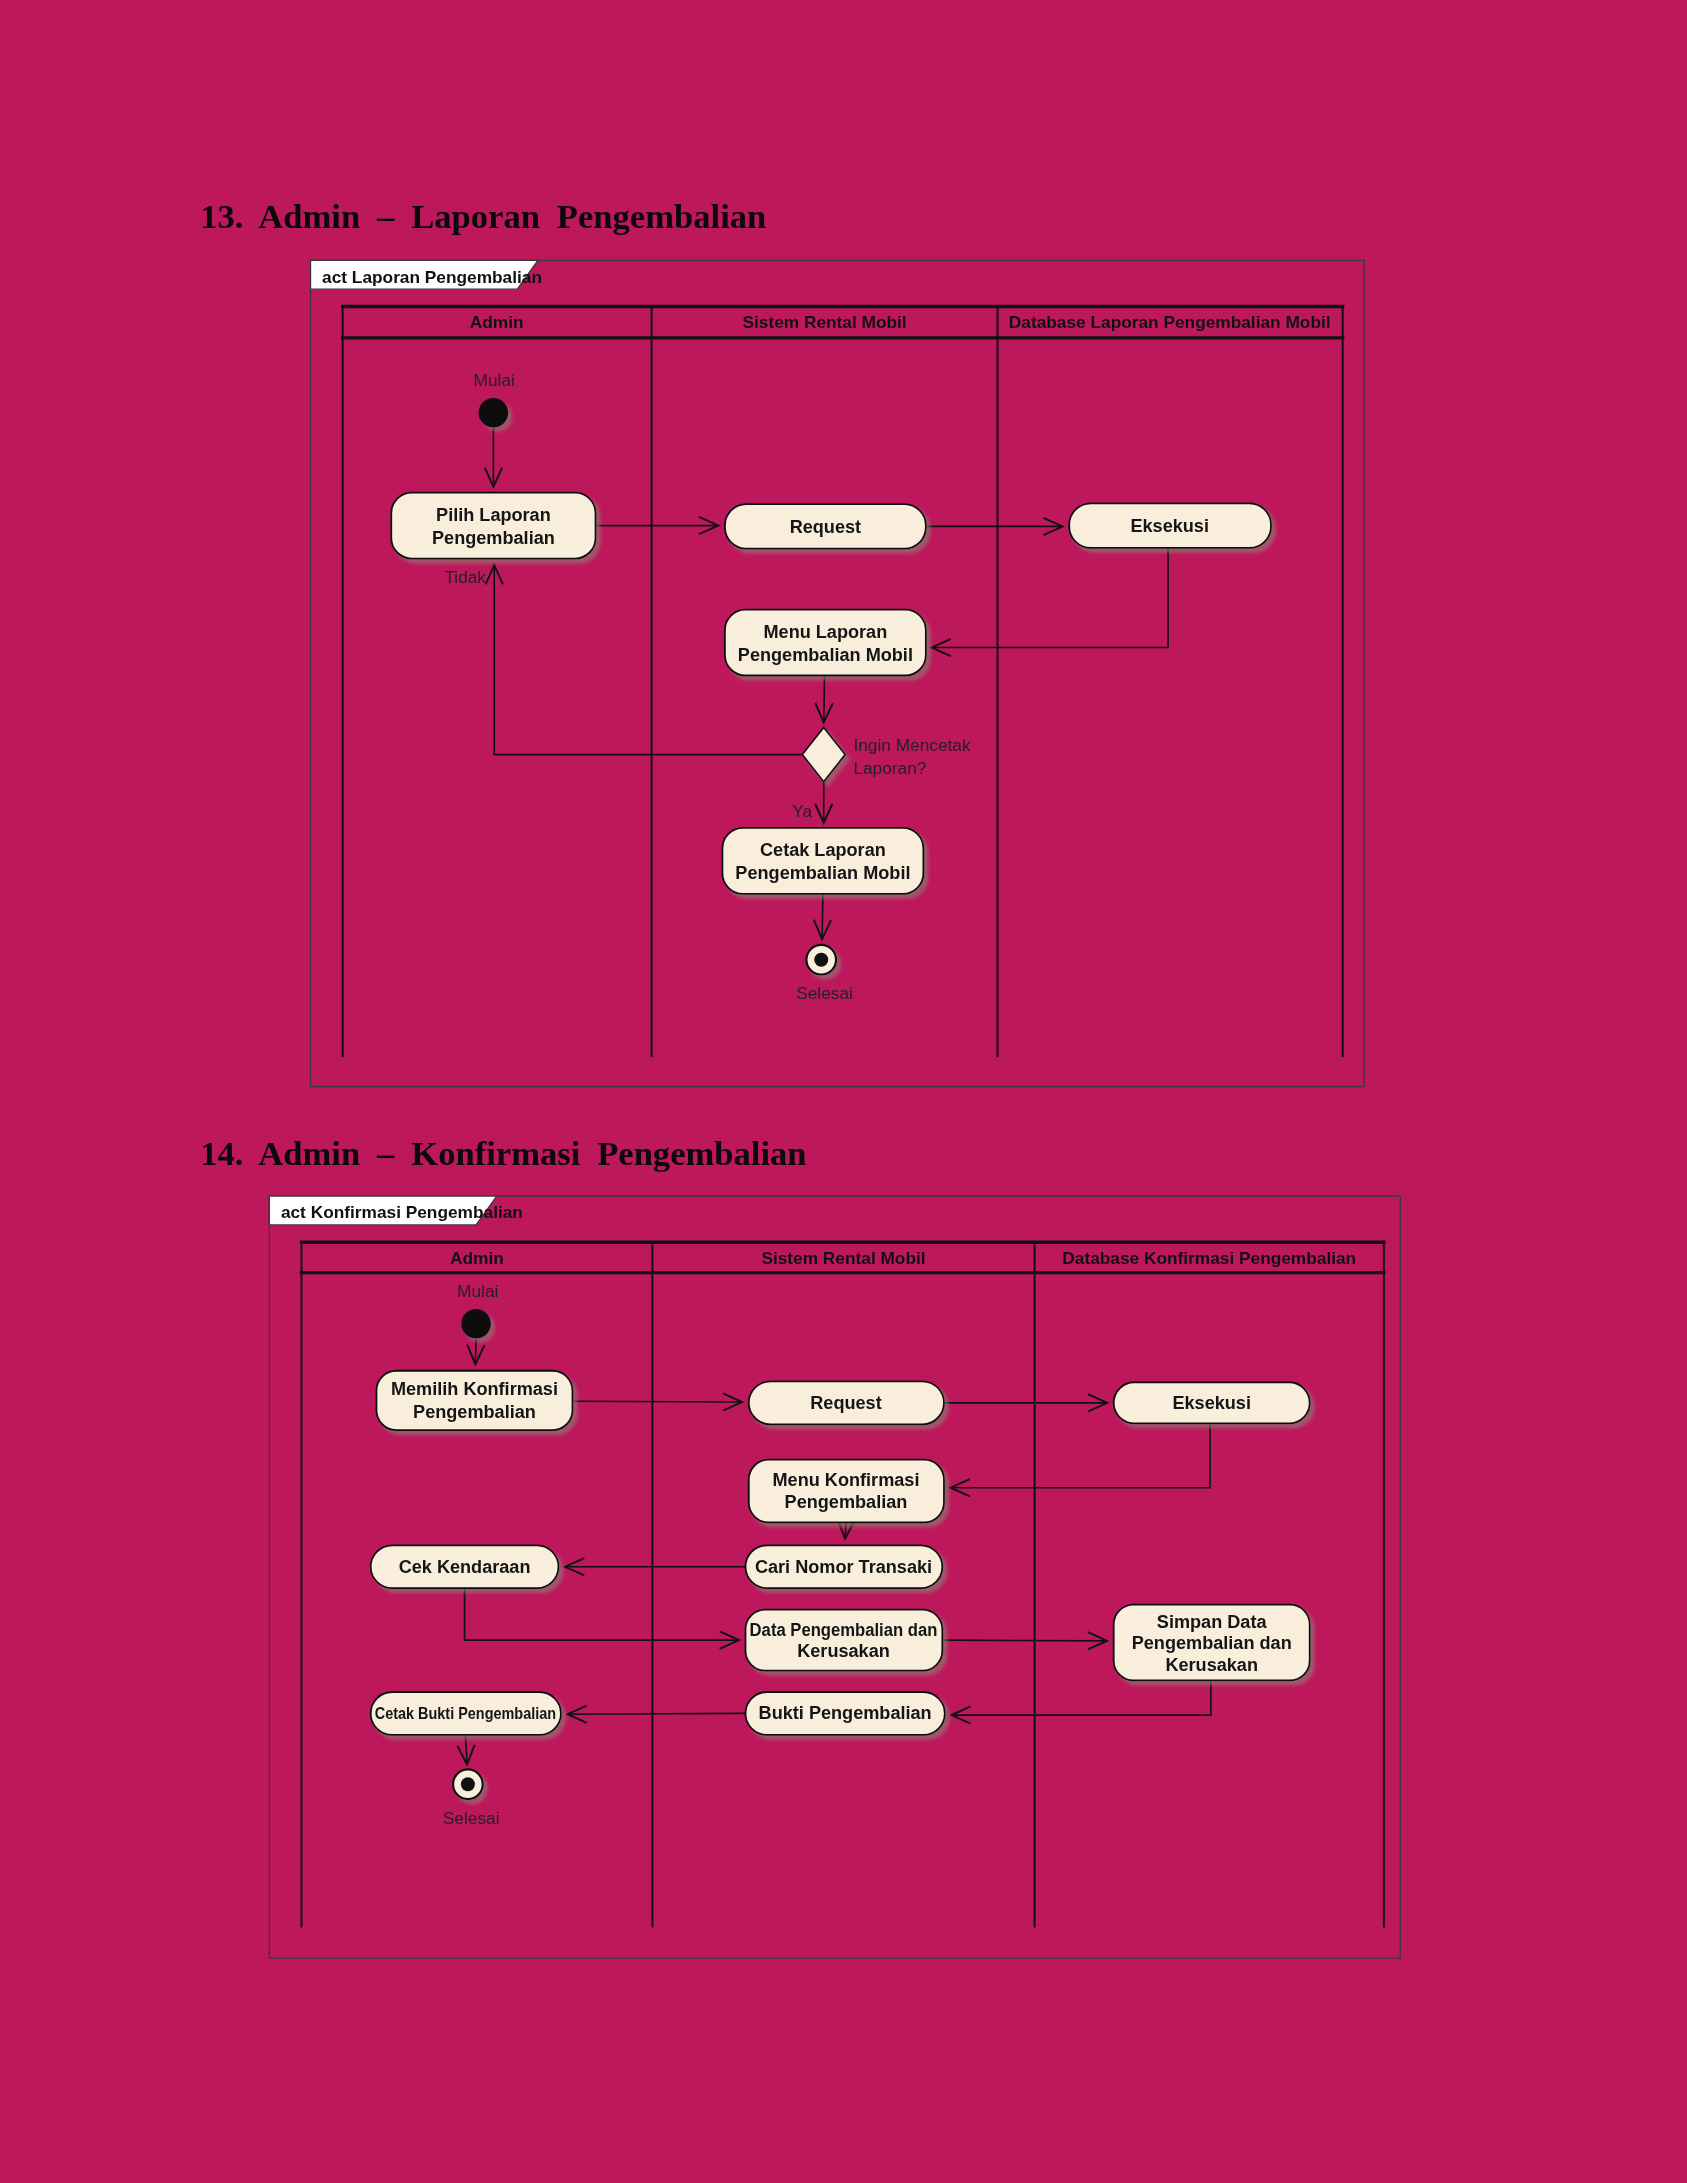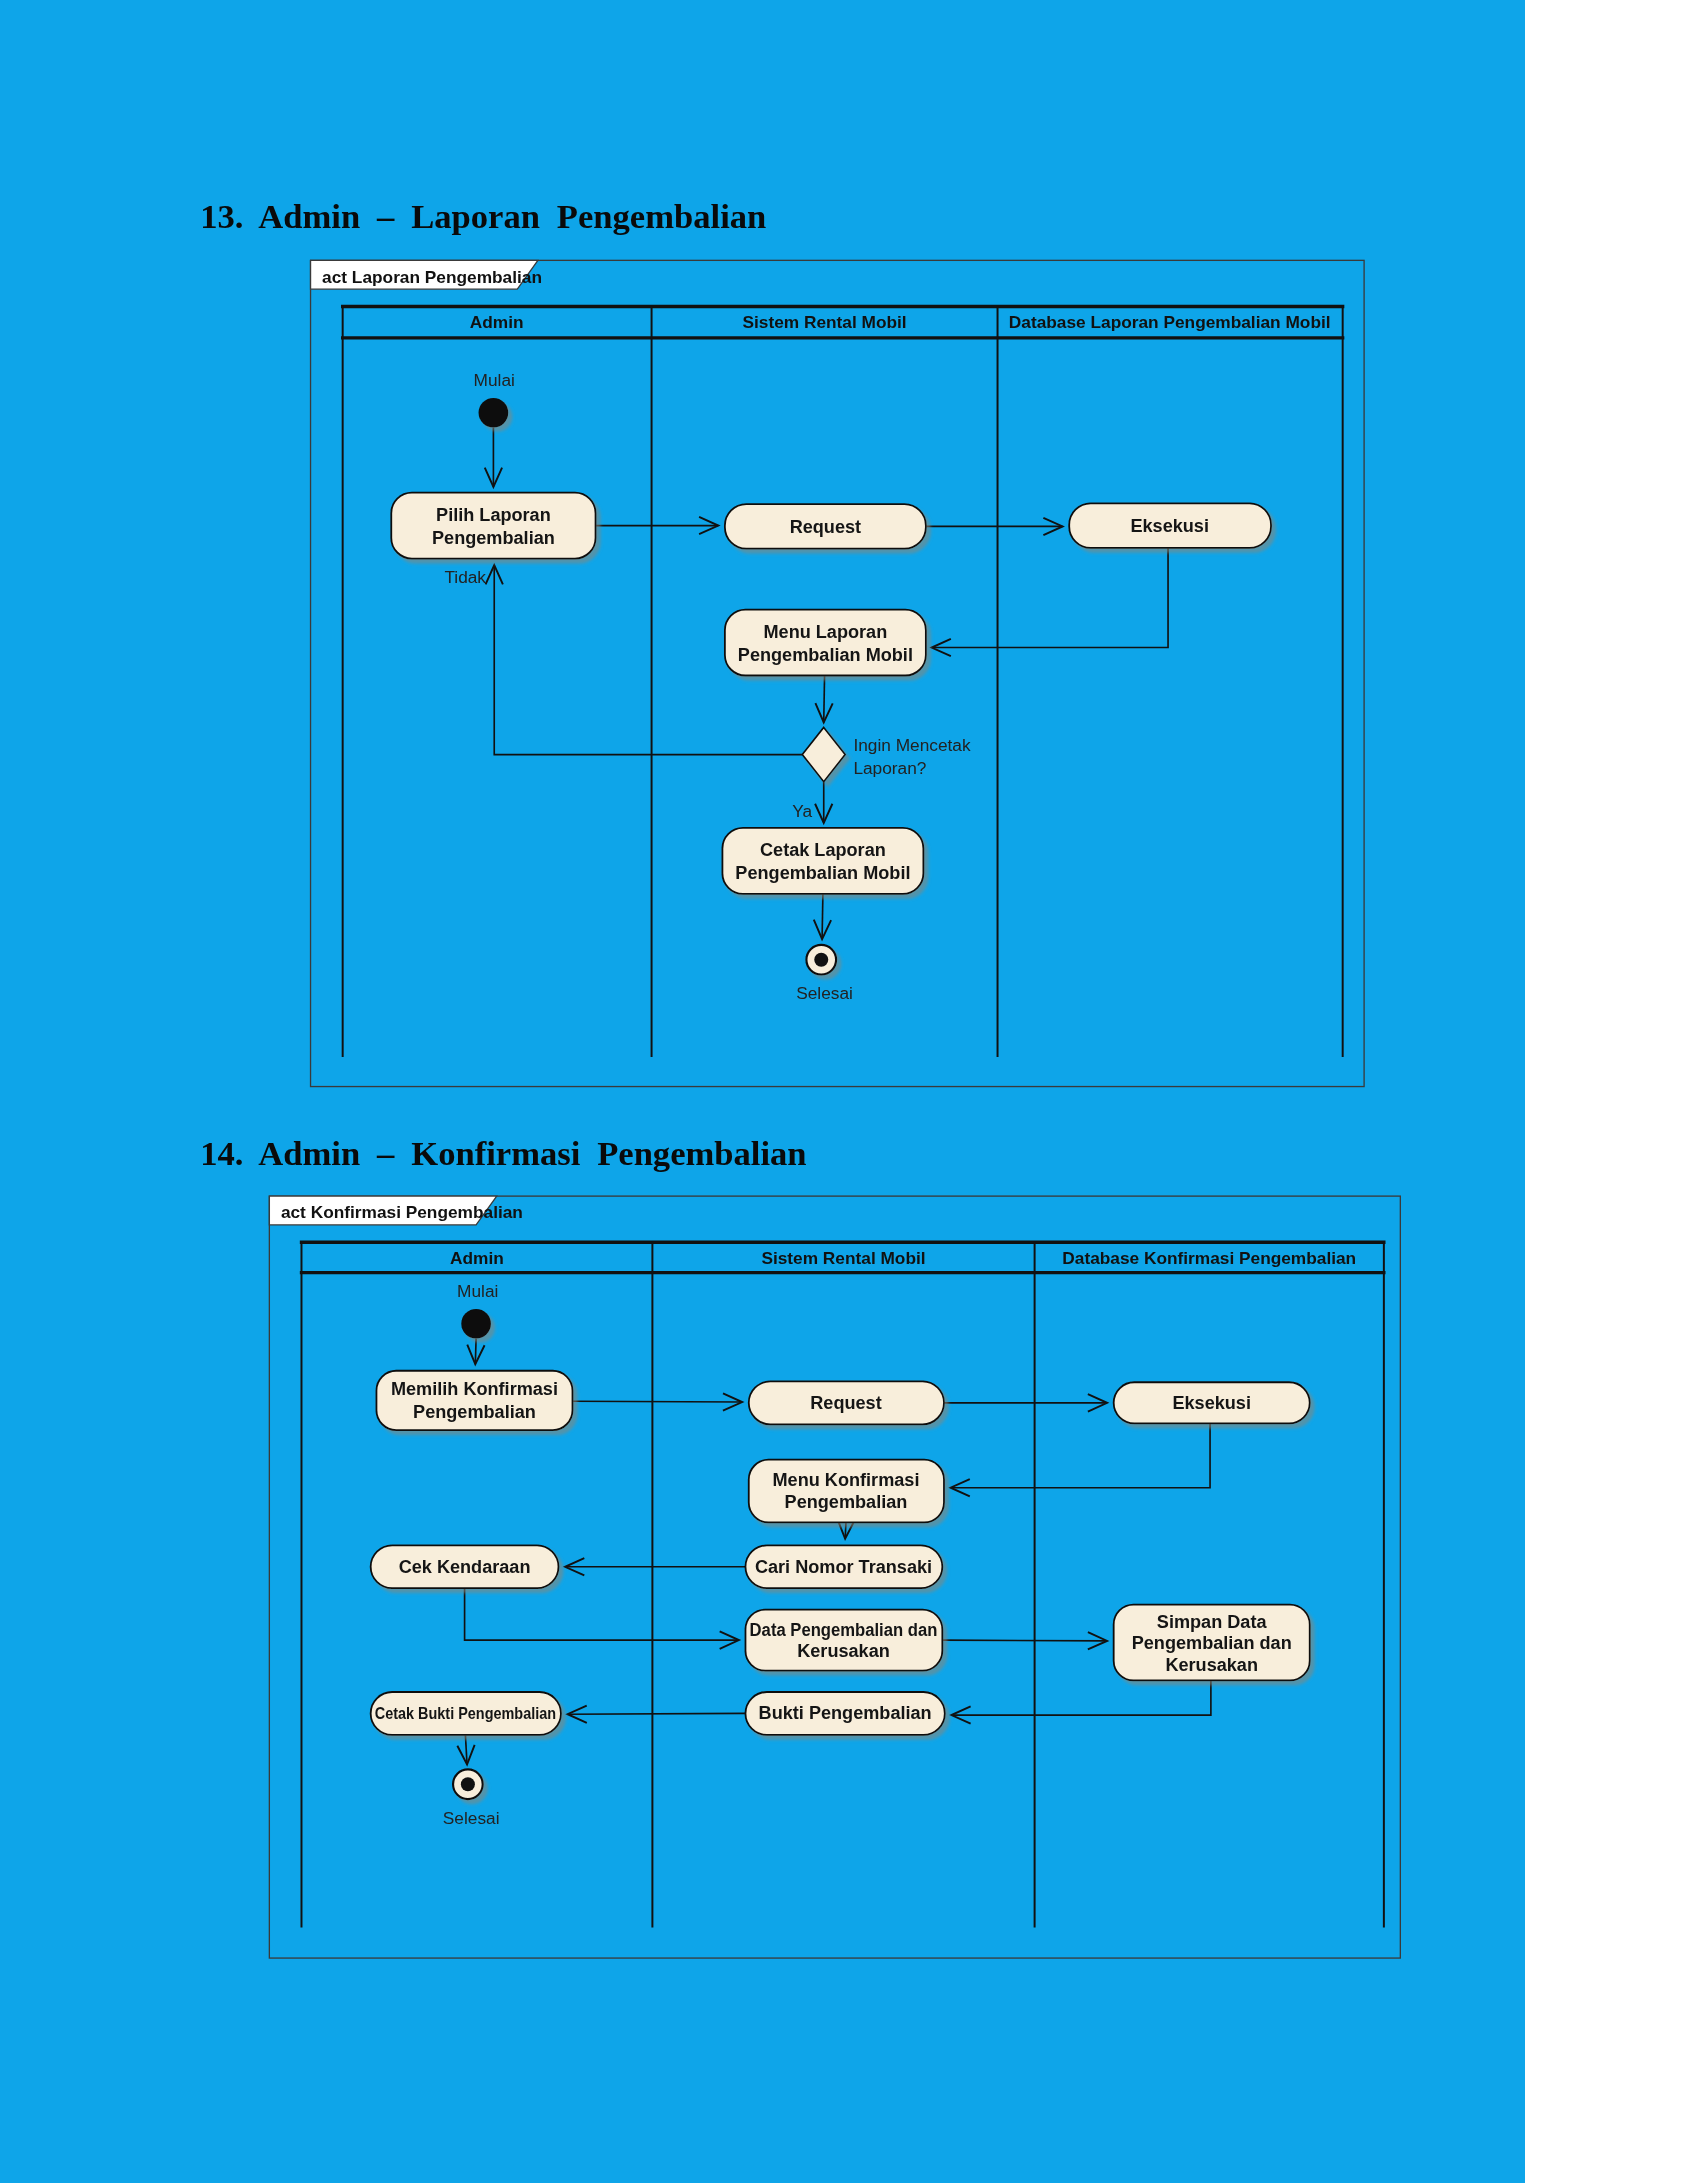--- a/index.html
+++ b/index.html
@@ -1,16 +1,16 @@
 <!DOCTYPE html>
 <html style="--activity-fill: #F8EEDB; --activity-border: #111111; --flow-line: #111111; --frame-border: #3A3A3A; --start-node: #111111;font-size:13px"><head>
 <meta charset="utf-8">
 <style>
   html,body{margin:0;padding:0;background:#ffffff;}
-  .page{position:relative;width:1525px;height:2183px;background:#0ea5e9;overflow:hidden;}
+  .page{position:relative;width:1687px;height:2183px;background:#be185d;overflow:hidden;}
   .page svg{position:absolute;left:0;top:0;}
 
   .heading{font:700 42px "Liberation Serif", serif;fill:#0a0a0a;word-spacing:10px;}
   .frame{fill:none;stroke:var(--frame-border,#3a3a3a);stroke-width:1.6;}
   .tab{fill:#ffffff;stroke:var(--frame-border,#3a3a3a);stroke-width:1.6;}
   .tab-label{font:700 21px "Liberation Sans", sans-serif;fill:#111;}
   .thick{stroke:#111;stroke-width:4;}
   .lane-line{stroke:#111;stroke-width:2.4;}
   .lane-label{font:700 21px "Liberation Sans", sans-serif;fill:#111;text-anchor:middle;}
 

